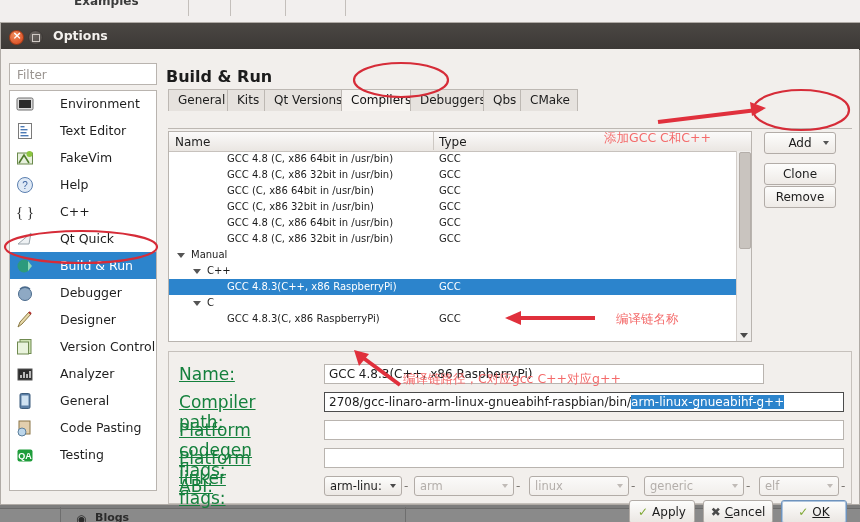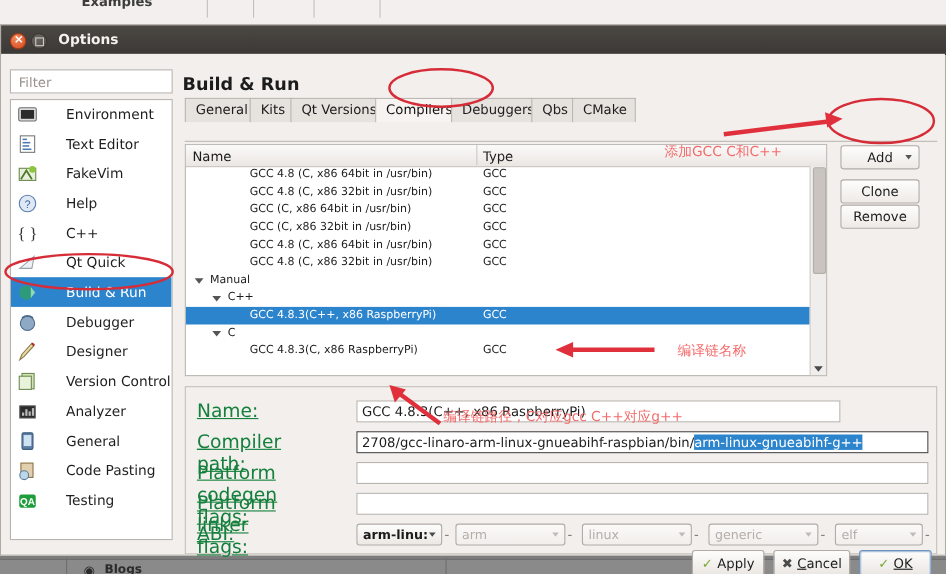--- a/index.html
+++ b/index.html
@@ -333,21 +333,21 @@
           <div class="frow" style="top:96px;">
             <div class="flab">Platform linker flags:</div>
             <div class="fin" style="width:520px;">
               <span></span>
             </div>
           </div>
 
           <div class="frow" style="top:124px;">
             <div class="flab"><span class="ul">A</span><span id="abi-rest">BI:</span></div>
             <div id="abi-row">
-                <div class="combo" style="left: 155px; width: 78px; top: 0px;"><span style="font-weight: bold;">arm-linu:</span><span class="ca"></span></div>
+                <div class="combo" style="left: 155px; width: 78px; top: 0px;"><span style="font-weight: normal;">arm-linu:</span><span class="ca"></span></div>
                 <span class="dash" style="left: 235px;">-</span>
                 <div class="combo dim" style="left: 245px; width: 100px; top: 0px;"><span>arm</span><span class="ca"></span></div>
                 <span class="dash" style="left: 347px;">-</span>
                 <div class="combo dim" style="left: 360px; width: 100px; top: 0px;"><span>linux</span><span class="ca"></span></div>
                 <span class="dash" style="left: 462px;">-</span>
                 <div class="combo dim" style="left: 475px; width: 100px; top: 0px;"><span>generic</span><span class="ca"></span></div>
                 <span class="dash" style="left: 577px;">-</span>
                 <div class="combo dim" style="left: 590px; width: 80px; top: 0px;"><span>elf</span><span class="ca"></span></div>
                 <span class="dash" style="left: 672px;">-</span>
               </div>

